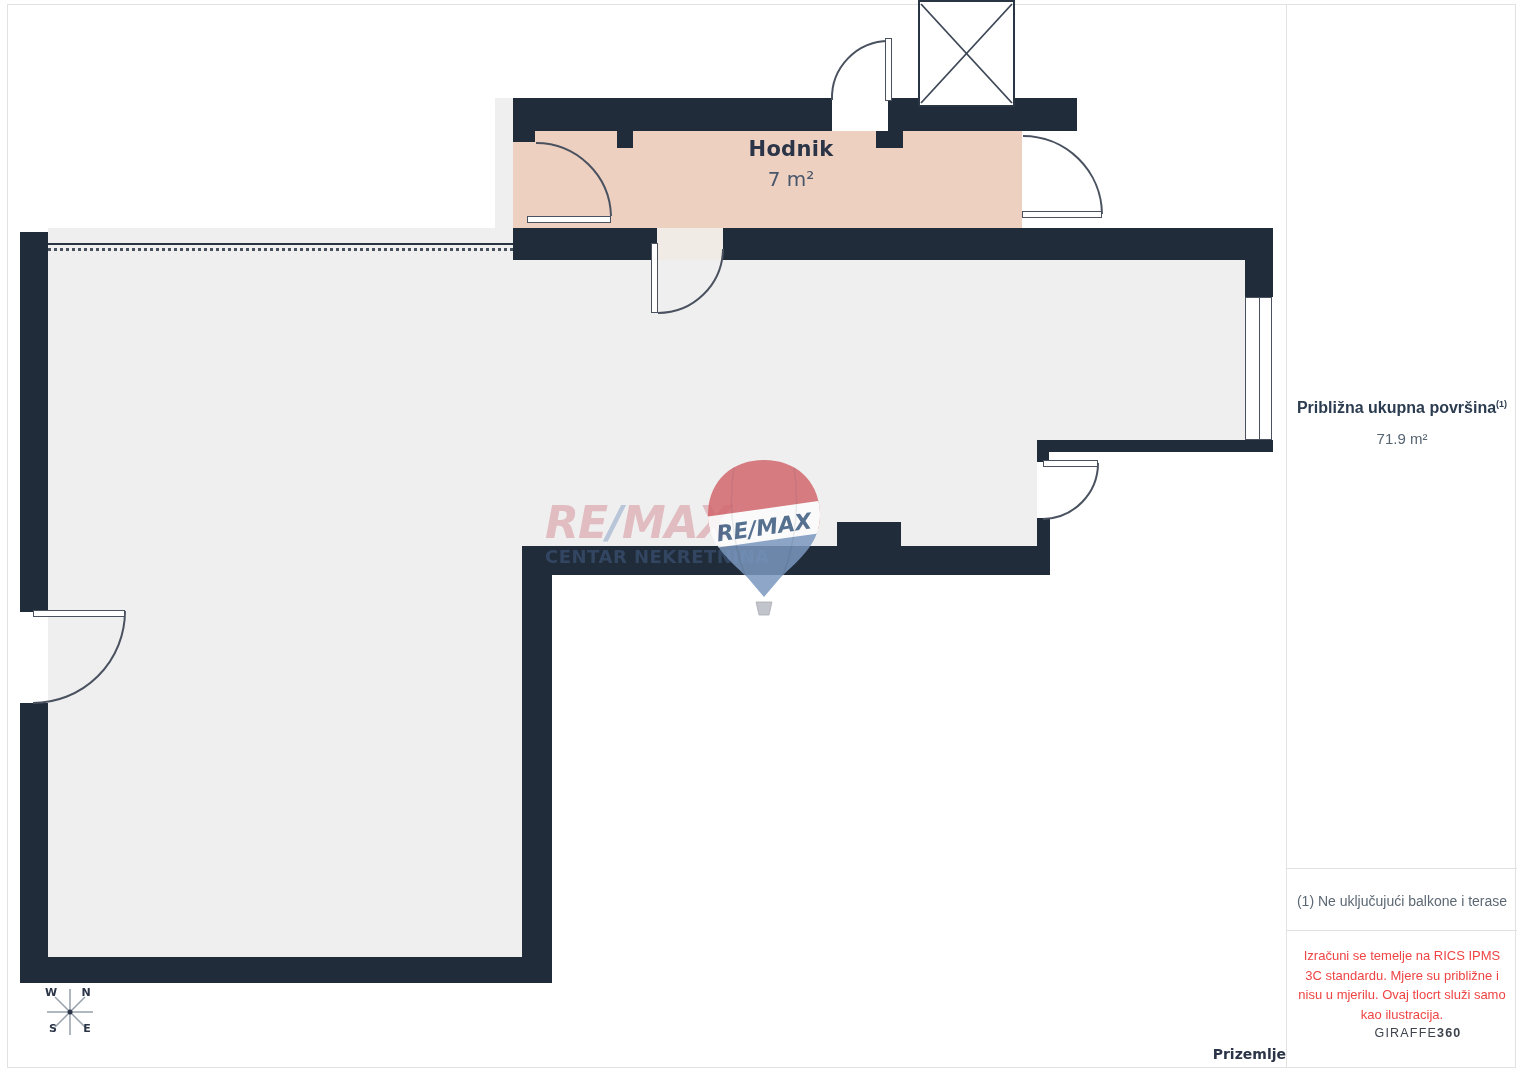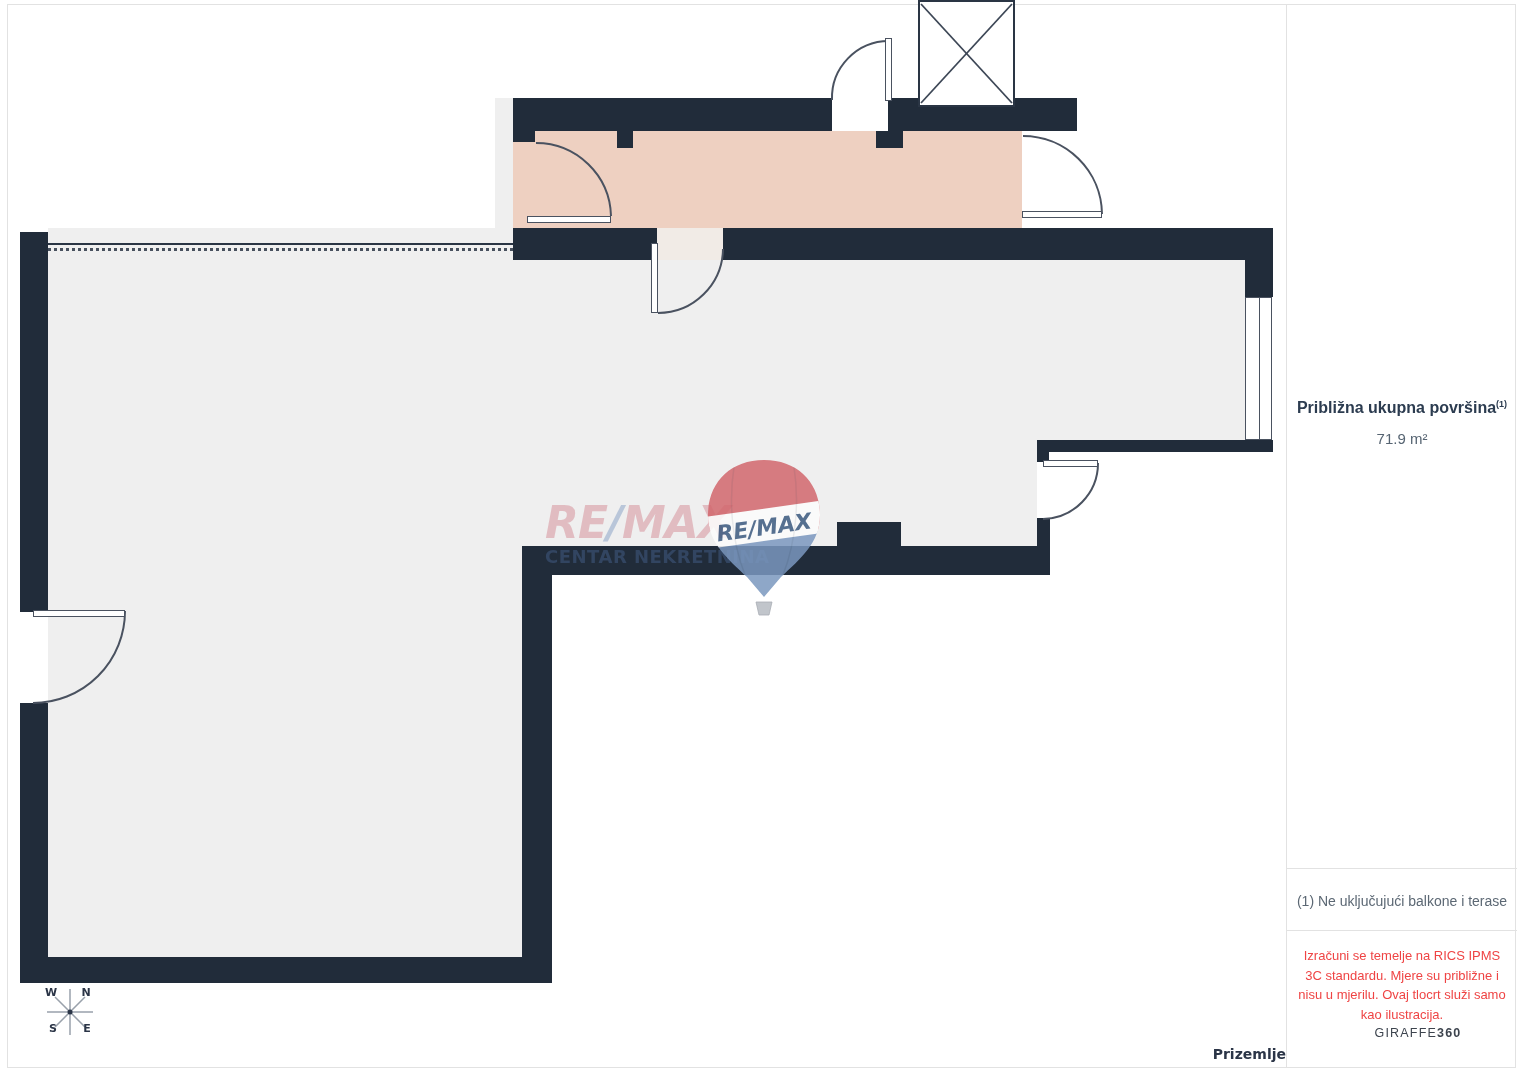--- a/index.html
+++ b/index.html
@@ -125,20 +125,24 @@
       <circle cx="70" cy="1012" r="2.5" fill="#2b3547"></circle>
       <g font-family="DejaVu Sans, sans-serif" font-size="11" font-weight="bold" fill="#2b3547" text-anchor="middle">
         <text x="51" y="996">W</text>
         <text x="86" y="996">N</text>
         <text x="53" y="1032">S</text>
         <text x="87" y="1032">E</text>
       </g>
     </g>
   </svg>
 
+  <div class="room-label" style="left:691px;top:137px;width:200px;">
+    <div class="room-name">Hodnik</div>
+    <div class="room-area">7 m²</div>
+  </div>
   <div class="floor-label">Prizemlje</div>
 
   <div class="wm">
     <div class="wm-line1"><span>RE</span><span class="slash">/</span><span>MAX</span></div>
     <div class="wm-line2">CENTAR NEKRETNINA</div>
   </div>
 
   <svg id="balloon" width="128" height="164" viewBox="0 0 128 164">
     <defs>
       <clipPath id="env">

